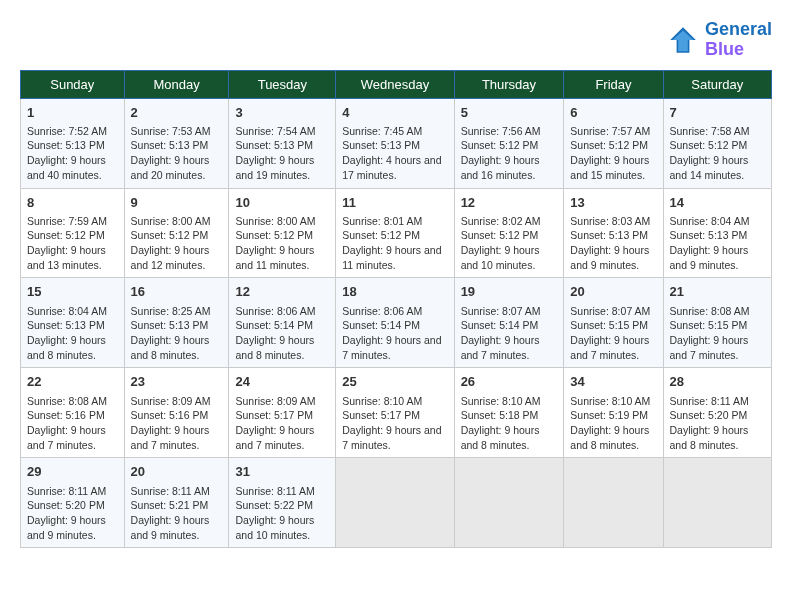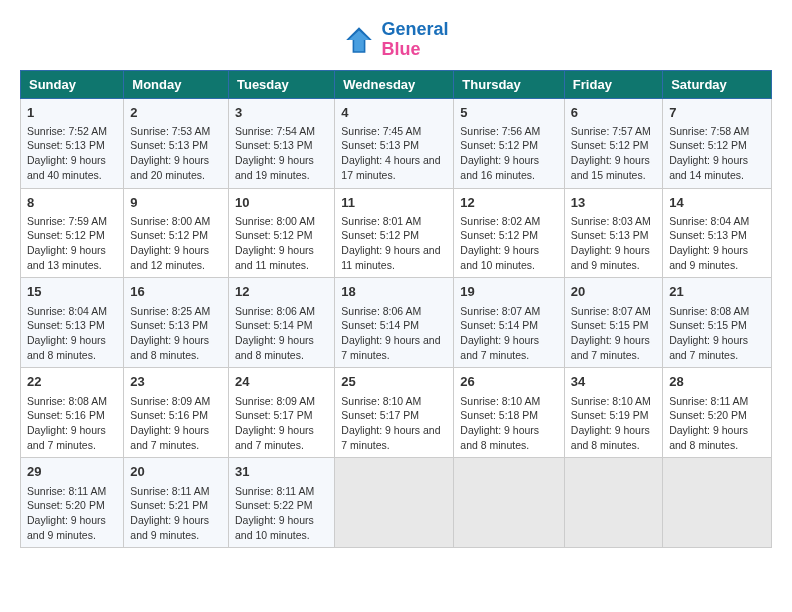--- a/index.html
+++ b/index.html
@@ -5,21 +5,21 @@
     * { box-sizing: border-box; margin: 0; padding: 0; }
     body {
       font-family: Arial, sans-serif;
       background: #fff;
       width: 792px;
       min-height: 612px;
       padding: 20px;
     }
     .header {
       display: flex;
-      justify-content: center;
+      justify-content: flex-end;
       align-items: flex-start;
       margin-bottom: 10px;
     }
     .logo {
       display: flex;
       align-items: center;
       gap: 6px;
     }
     .logo-text {
       font-size: 18px;
@@ -46,26 +46,26 @@
       font-size: 16px;
       font-weight: normal;
       color: #555;
     }
     table {
       width: 100%;
       border-collapse: collapse;
       font-size: 11px;
     }
     thead tr th {
-      background-color: #0f766e;
+      background-color: #14532d;
       color: #fff;
       padding: 6px 8px;
-      text-align: left;
+      text-align: center;
       font-size: 13px;
-      font-weight: bold;
+      font-weight: normal;
       border: 1px solid #2d6aaa;
     }
     tbody tr td {
       border: 1px solid #ccc;
       vertical-align: top;
       padding: 5px 6px;
       min-height: 70px;
       color: #333;
       font-size: 10.5px;
       line-height: 1.4;
@@ -90,21 +90,21 @@
 <body>
 
 <div class="header">
   <div class="logo">
     <svg class="logo-icon" viewBox="0 0 40 40" xmlns="http://www.w3.org/2000/svg">
       <polygon points="20,4 36,20 28,20 28,36 12,36 12,20 4,20" fill="#1a6fba"></polygon>
       <polygon points="20,8 33,20 26,20 26,34 14,34 14,20 7,20" fill="#4a9fe0"></polygon>
     </svg>
     <div class="logo-text">
       <span>General</span><br>
-      <span style="color:#ec4899;">Blue</span>
+      <span style="color:#8b5cf6;">Blue</span>
     </div>
   </div>
   <div class="title-block">
     <h1></h1>
     <h2></h2>
   </div>
 </div>
 
 <table>
   <thead>

